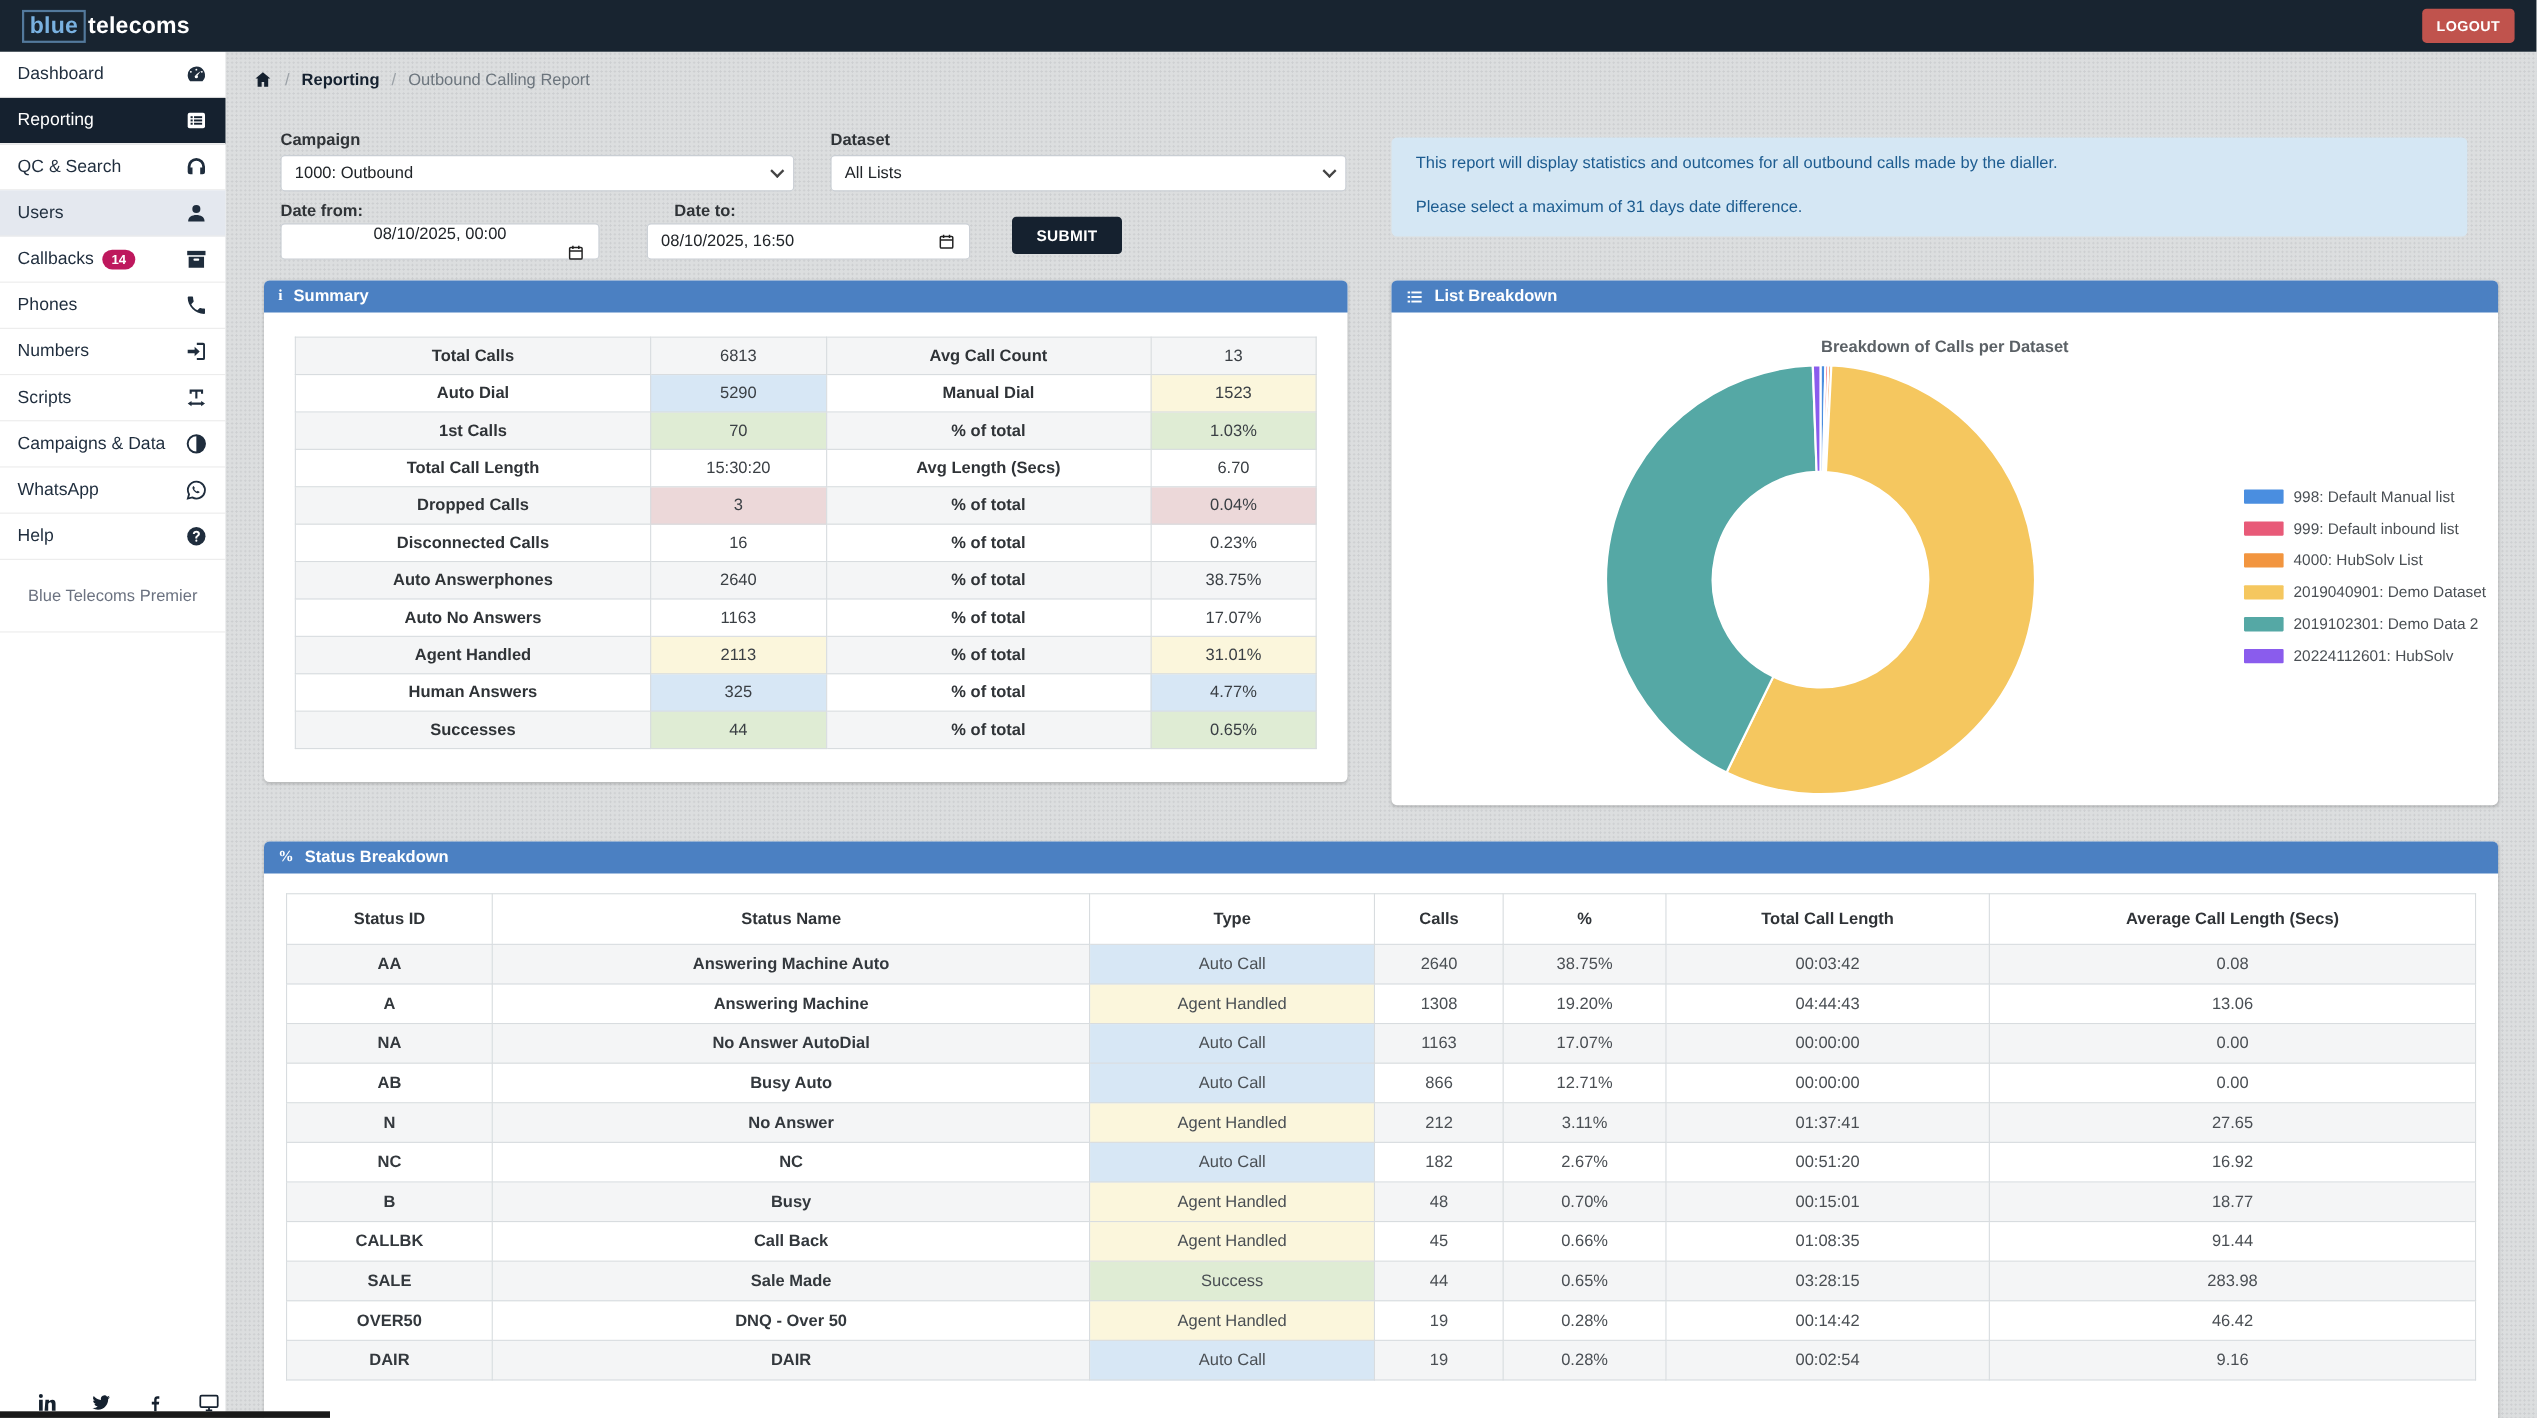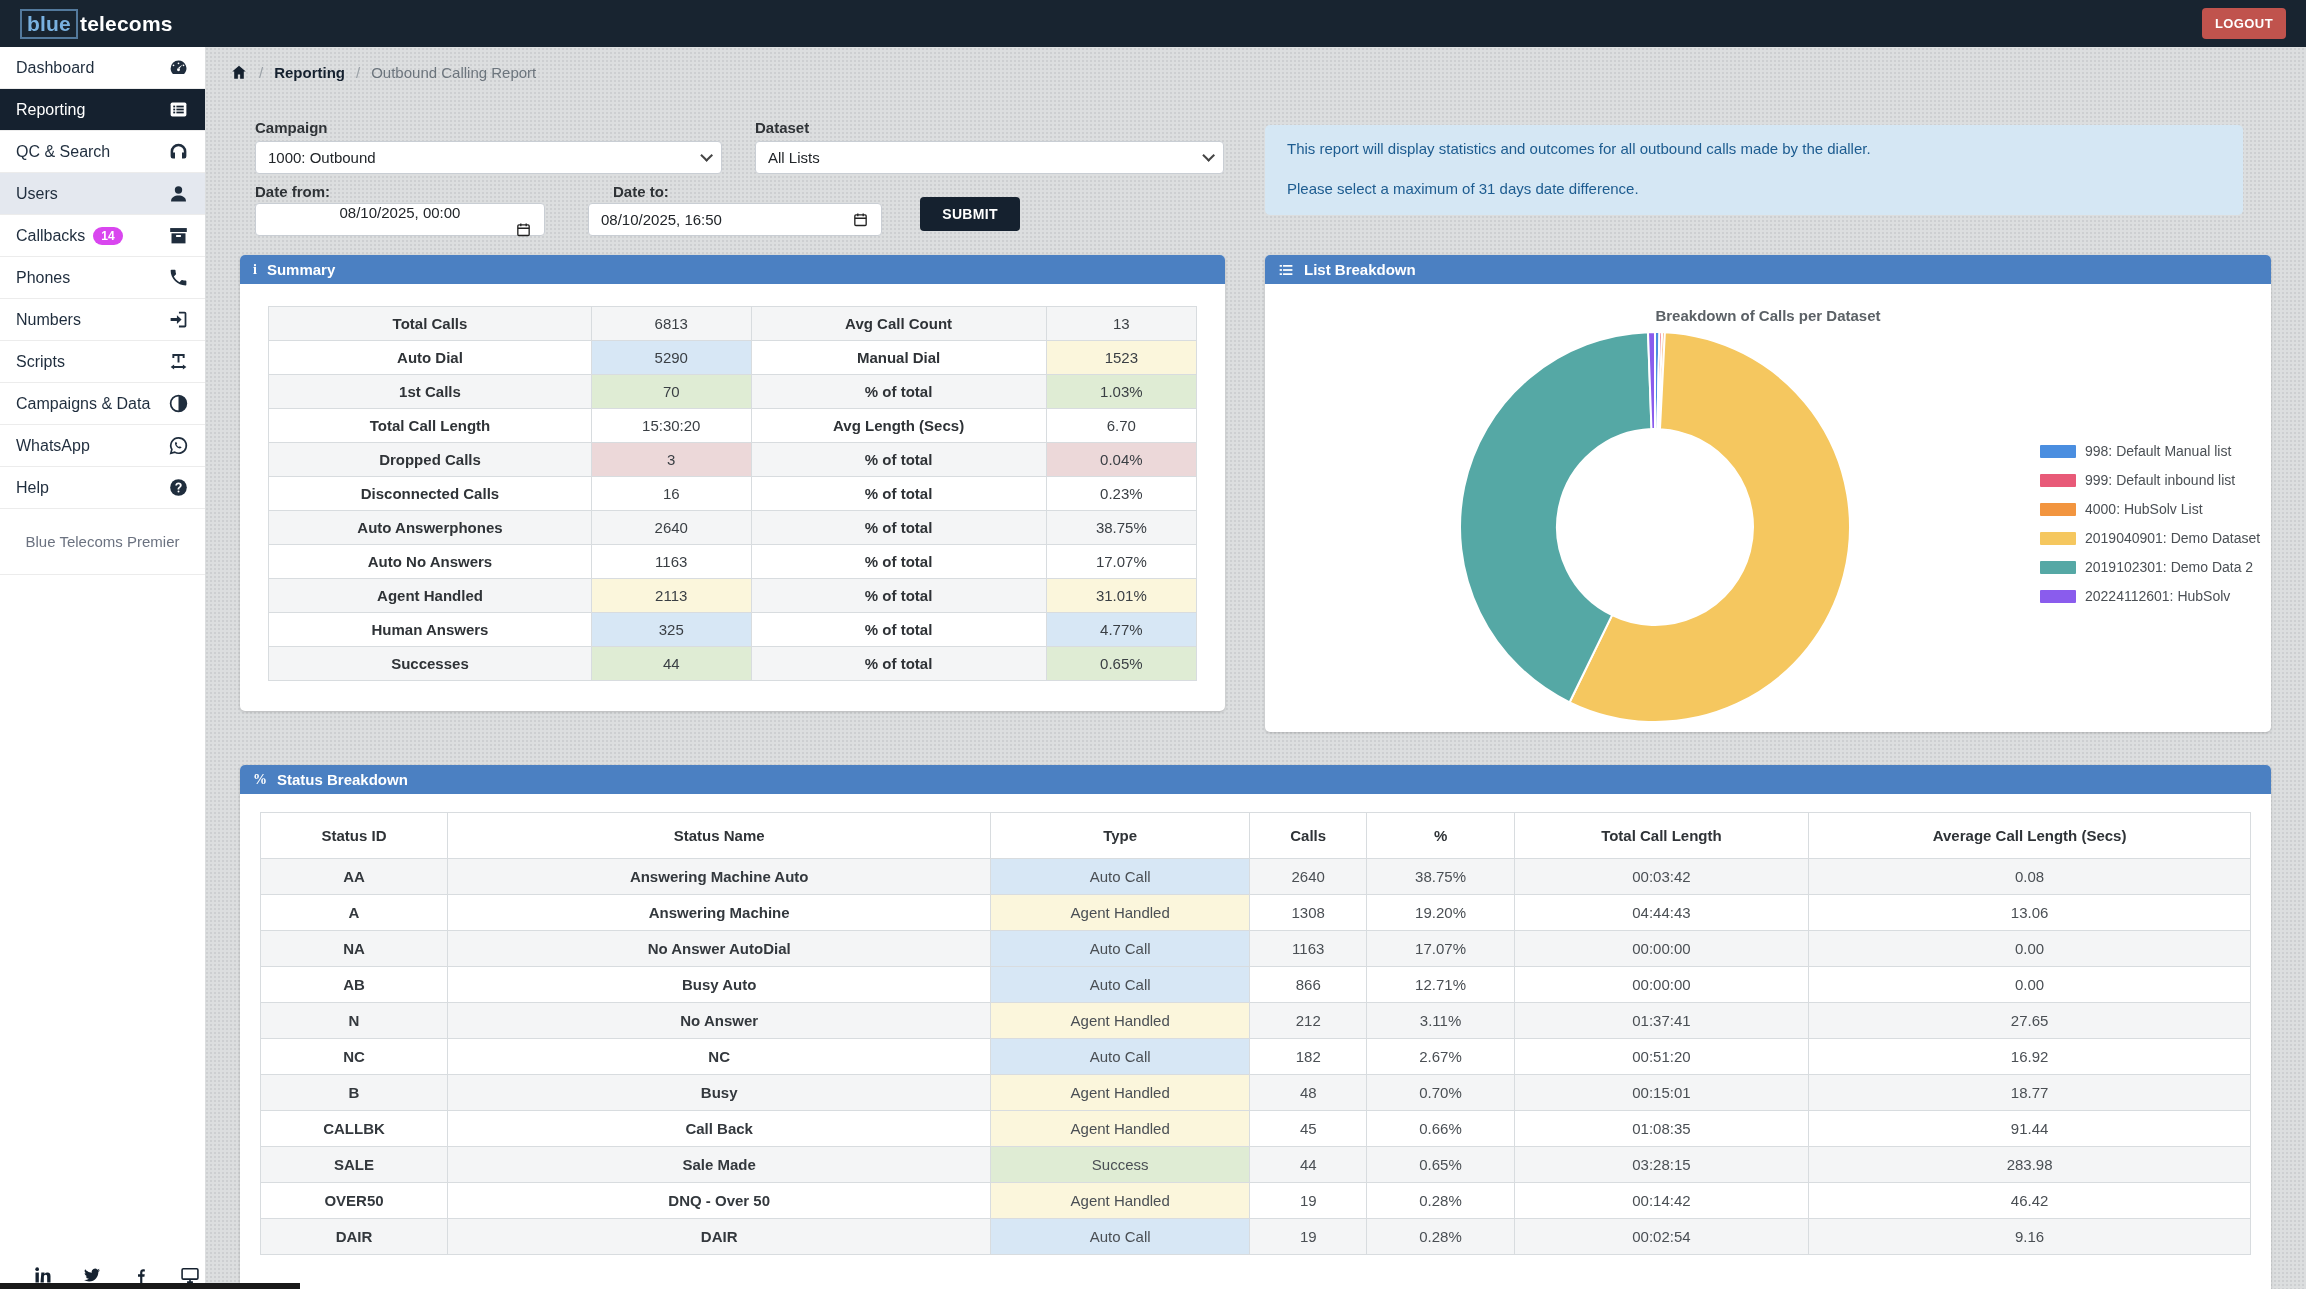--- a/index.html
+++ b/index.html
@@ -21,21 +21,21 @@
 
   
   .sidebar { position:absolute; left:0; top:47px; width:205px; bottom:0; background:#fff; z-index:20; }
   .side-item { --cut:#fff; height:42px; display:flex; align-items:center;
     padding:16px 16px; border-bottom:1px solid #ececec; color:#1f2d3d; font-size:16px; cursor:pointer; }
   .side-item .lbl { flex:0 0 auto; }
   .side-item .spacer { flex:1; }
   .side-item svg { width:21px; height:21px; display:block; }
   .side-item.active { --cut:#15212f; background:#15212f; color:#fff; }
   .side-item.highlight { --cut:#e4e8ef; background:#e4e8ef; }
-  .badge { background:#d946ef; color:#fff; font-size:12px; font-weight:700;
+  .badge { background:#be185d; color:#fff; font-size:12px; font-weight:700;
     border-radius:10px; padding:2px 8px; margin-left:8px; }
   .side-footer { text-align:center; color:#6b7280; font-size:15px;
     padding:24px 0; border-bottom:1px solid #ececec; }
   .social-row { position:absolute; left:33px; bottom:4px; display:flex; gap:29px; align-items:center; color:#15212f; }
   .social-row svg { width:20px; height:20px; display:block; }
   .social-row .soc { cursor:pointer; font-weight:700; font-size:17px; }
   .bottom-bar { position:absolute; left:0; bottom:0; width:300px; height:6px; background:#191919; z-index:40; }
 
   
   .main { position:absolute; left:205px; top:47px; right:0; bottom:0; overflow:hidden;

